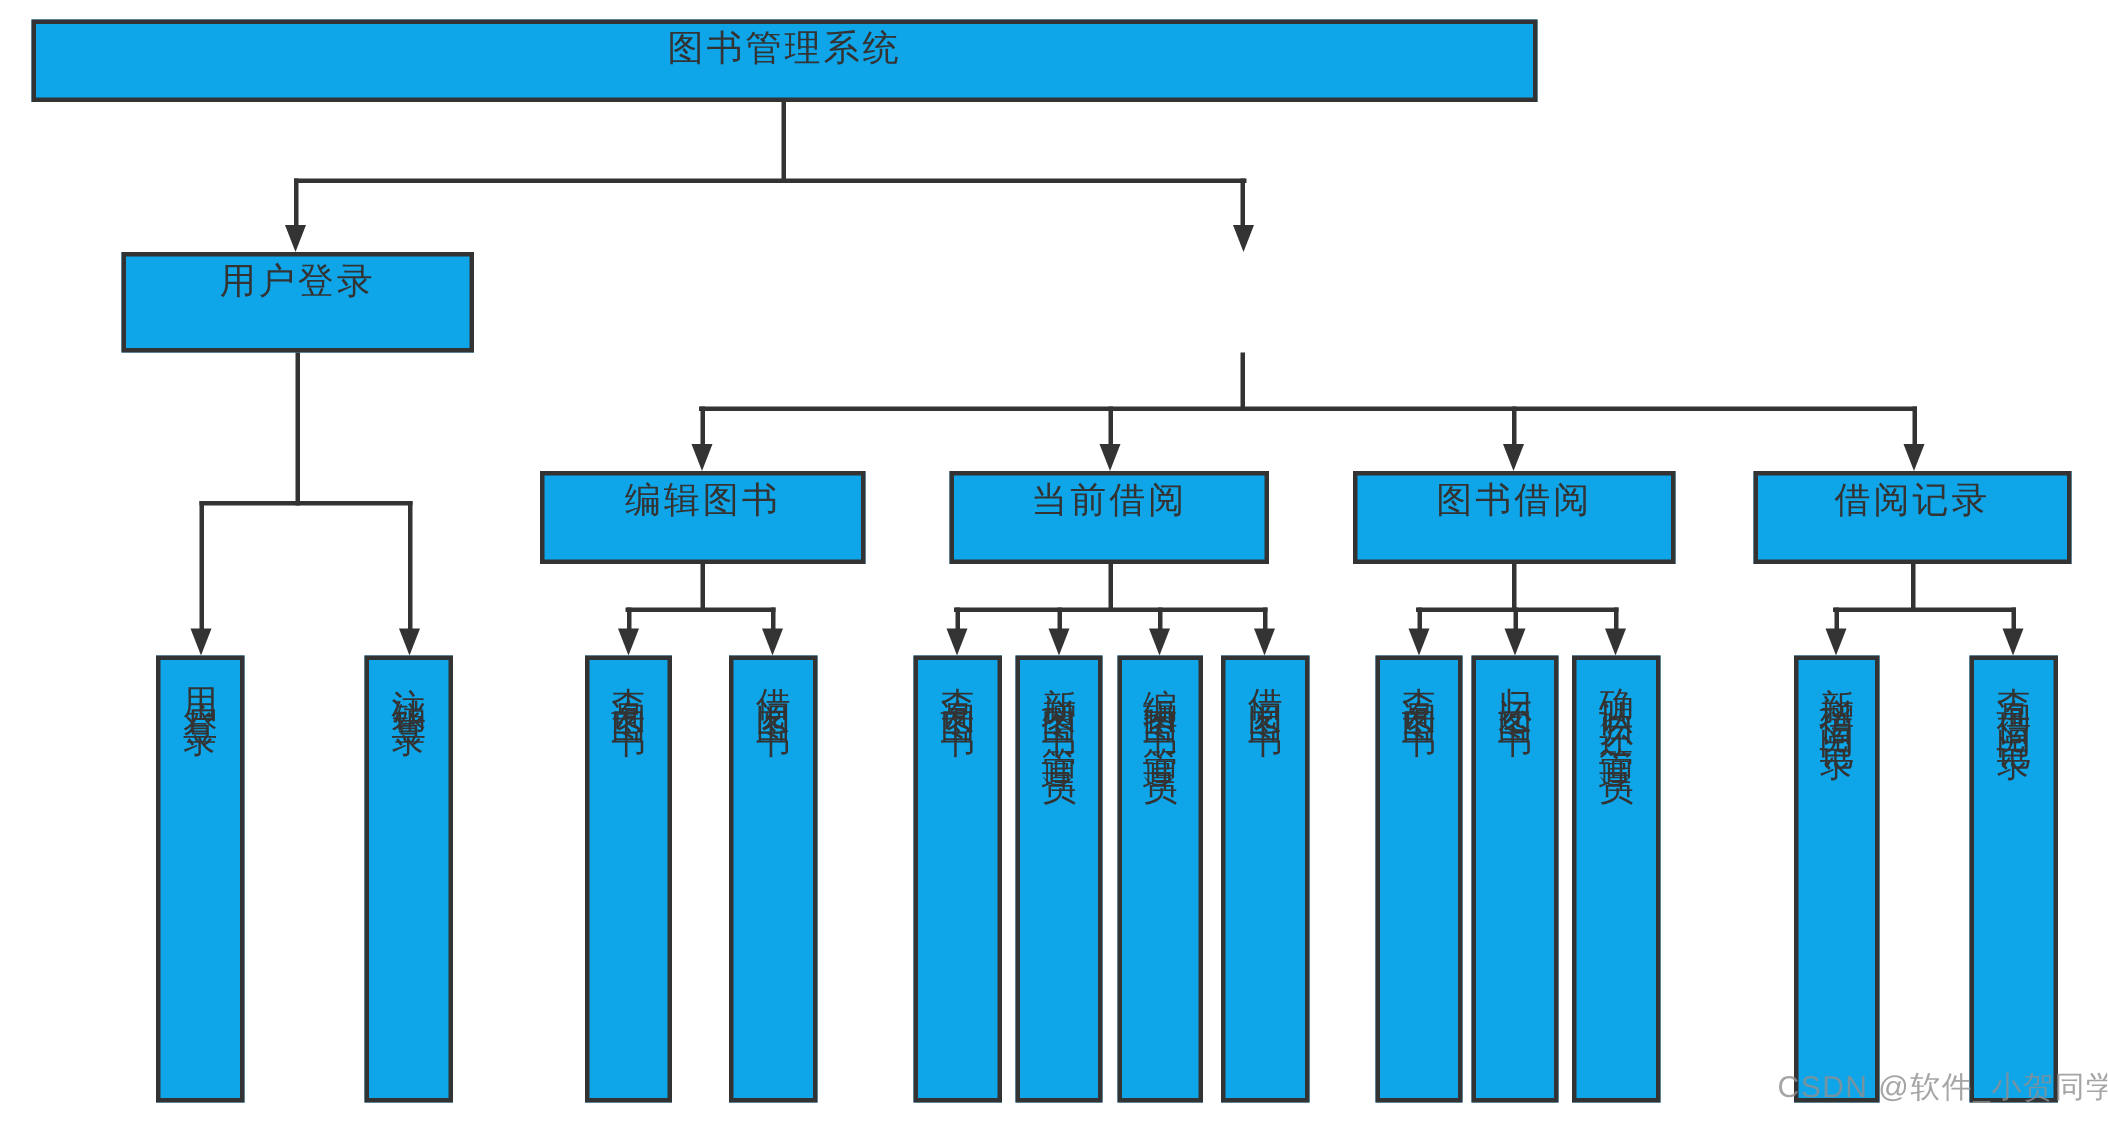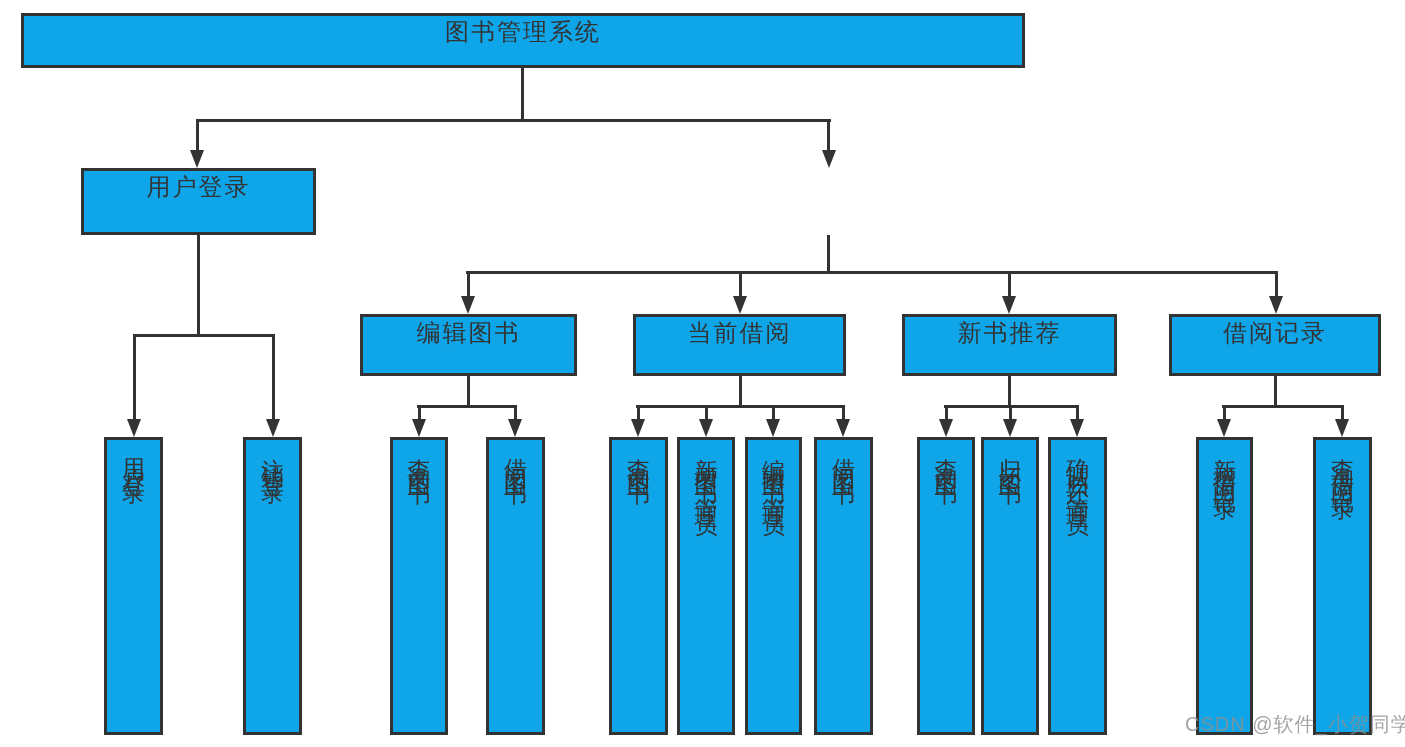--- a/index.html
+++ b/index.html
@@ -66,21 +66,21 @@
   <div class="vline" style="left:1275px;top:271px;height:27px;"></div>
   <div class="arrow" style="left:1269px;top:296px;"></div>
 
   <div class="box" style="left:360px;top:314px;width:217px;height:62px;">
     <span class="hlabel">编辑图书</span>
   </div>
   <div class="box" style="left:633px;top:314px;width:213px;height:62px;">
     <span class="hlabel">当前借阅</span>
   </div>
   <div class="box" style="left:902px;top:314px;width:215px;height:62px;">
-    <span class="hlabel">新书推荐</span>
+    <span class="hlabel">图书借阅</span>
   </div>
   <div class="box" style="left:1169px;top:314px;width:212px;height:62px;">
     <span class="hlabel">借阅记录</span>
   </div>
 
   <div class="vline" style="left:467px;top:376px;height:31px;"></div>
   <div class="hline" style="left:417px;top:405px;width:100px;"></div>
   <div class="vline" style="left:418px;top:405px;height:17px;"></div>
   <div class="arrow" style="left:412px;top:419px;"></div>
   <div class="vline" style="left:514px;top:405px;height:17px;"></div>

